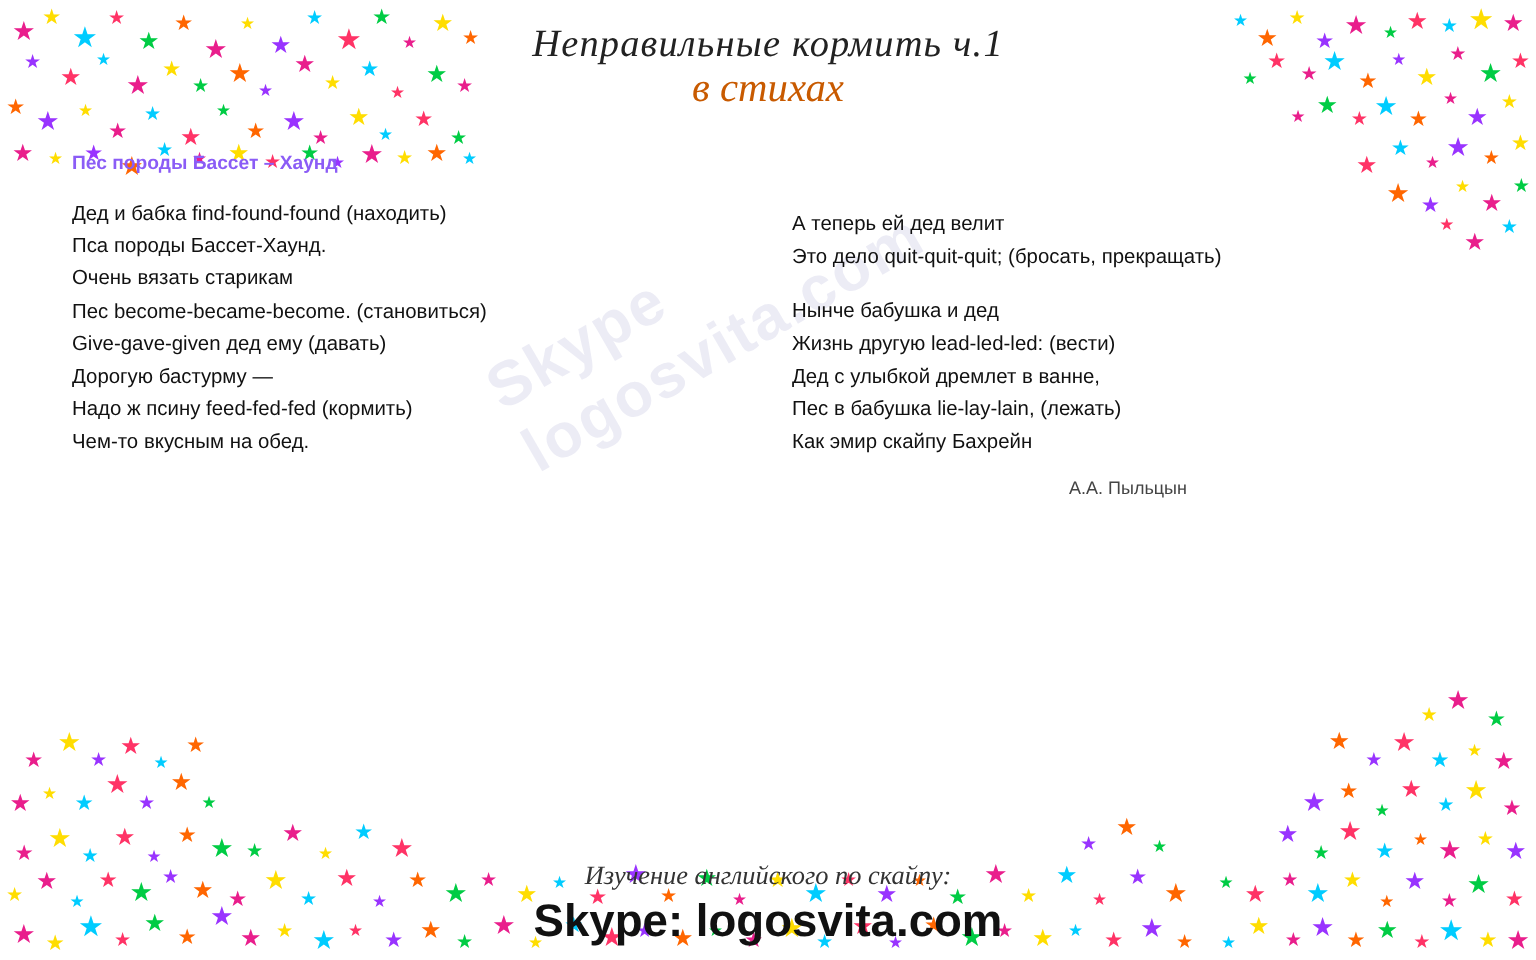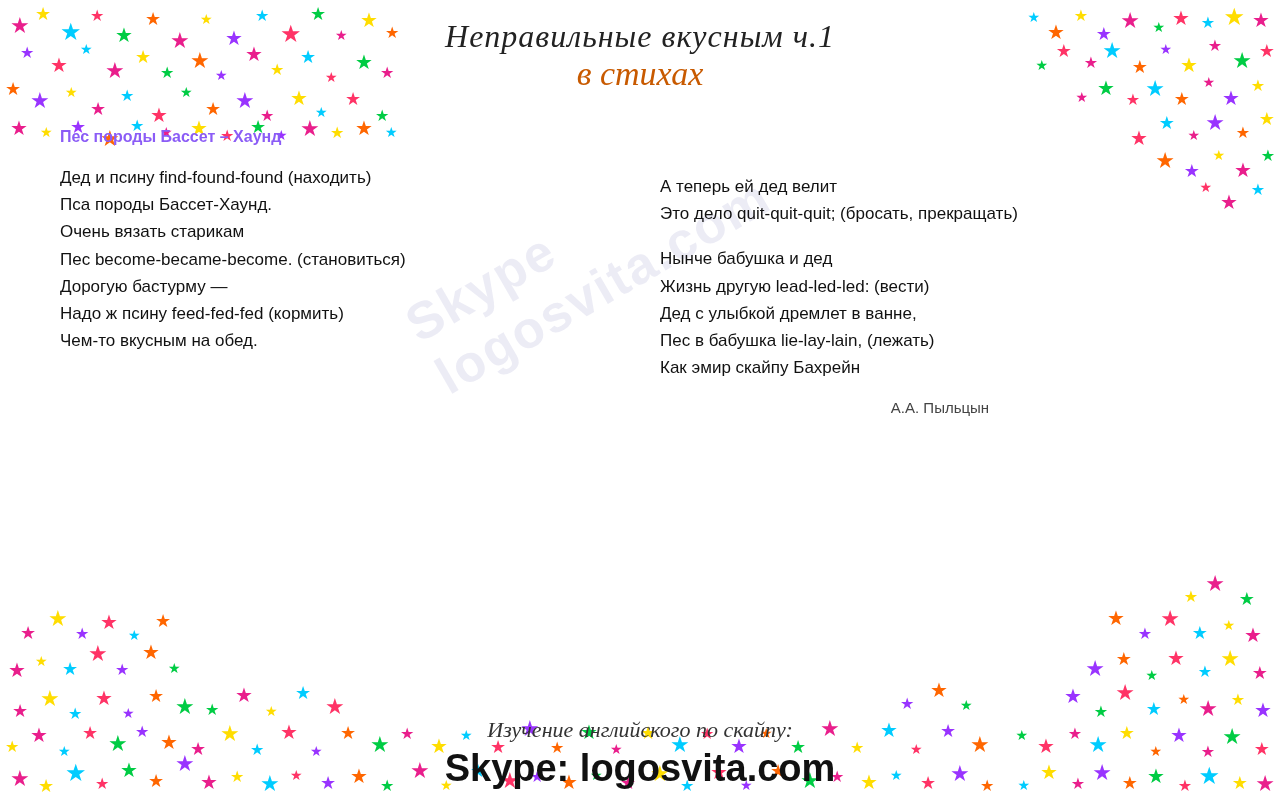--- a/index.html
+++ b/index.html
@@ -435,35 +435,36 @@
 </div>
 
 <div class="watermark">
   <div>Skype</div>
   <div>logosvita.com</div>
 </div>
 
 <div class="page-content">
 
   <div class="title-area">
-    <div class="main-title">Неправильные вкусным  ч.1</div>
+    <div class="main-title">Неправильные кормить  ч.1</div>
     <div class="sub-title">в стихах</div>
   </div>
 
   <div class="poem-area">
 
     <div class="poem-left">
       <div class="poem-title">Пес породы Бассет – Хаунд</div>
 
       <div class="poem-stanza">
 
-      <div class="poem-line">Дед и псину find-found-found (находить)</div>
+      <div class="poem-line">Дед и бабка find-found-found (находить)</div>
           <div class="poem-line">Пса породы Бассет-Хаунд.</div>
           <div class="poem-line">Очень вязать старикам</div>
           <div class="poem-line">Пес become-became-become. (становиться)</div>
+          <div class="poem-line">Give-gave-given дед ему (давать)</div>
           <div class="poem-line">Дорогую бастурму —</div>
           <div class="poem-line">Надо ж псину feed-fed-fed (кормить)</div>
           <div class="poem-line">Чем-то вкусным на обед.</div>
         </div>
 
     </div>
 
     <div class="poem-right">
       <div style="margin-top:55px;">
         <div class="poem-stanza">

